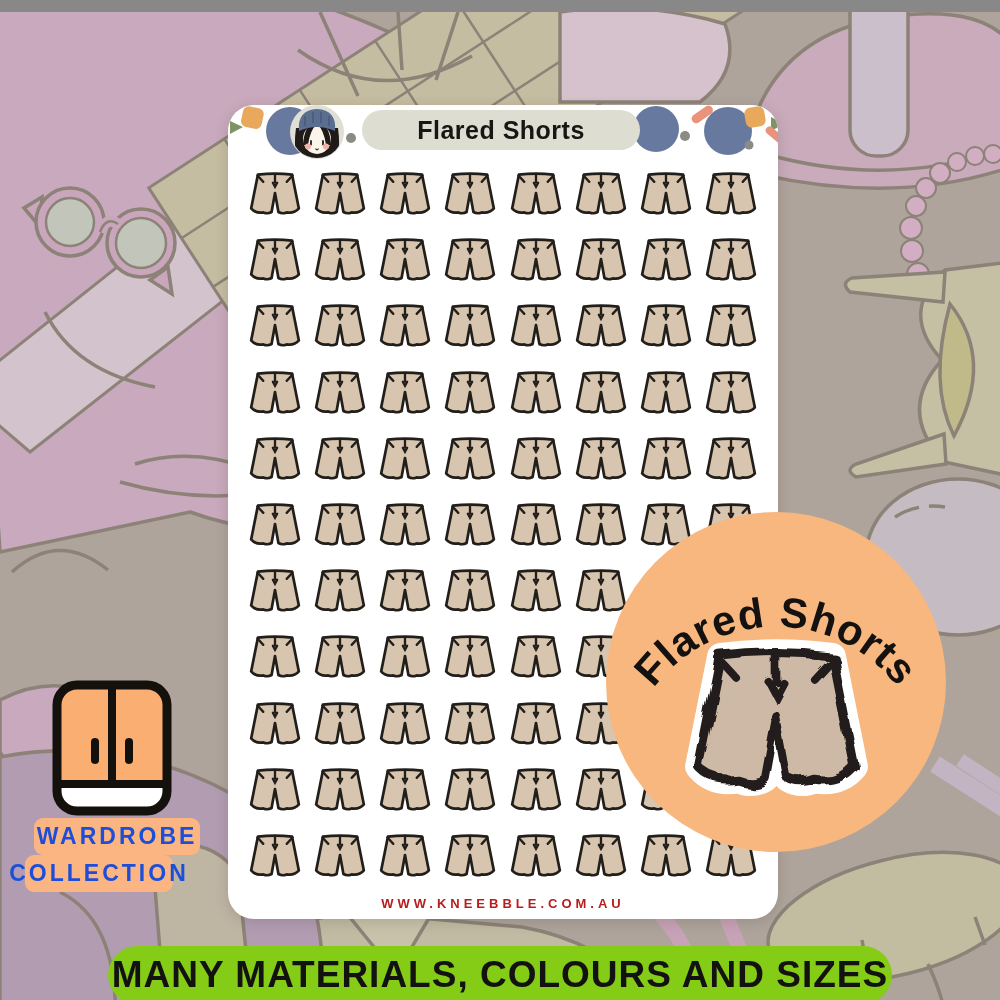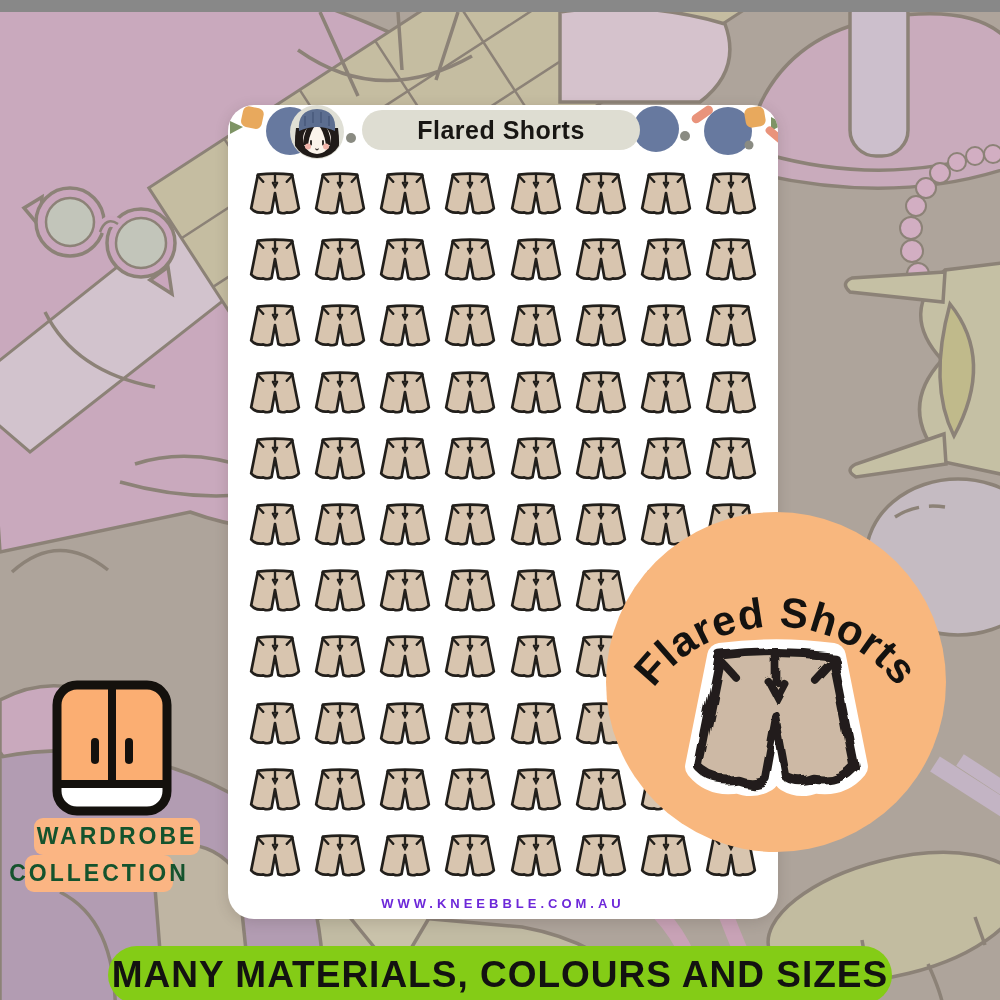--- a/index.html
+++ b/index.html
@@ -22,33 +22,33 @@
     font-weight:bold;font-size:25px;color:#181613;letter-spacing:.5px;
   }
   .grid{
     position:absolute;left:14px;right:14px;top:56px;bottom:30px;
     display:grid;grid-template-columns:repeat(8,1fr);grid-template-rows:repeat(11,1fr);
     place-items:center;
   }
   .cell-svg{width:54px;height:50px;fill:#D8C5AF;}
   .website{
     position:absolute;left:0;right:0;bottom:8px;text-align:center;
-    font-size:13px;font-weight:bold;letter-spacing:4px;color:#6d28d9;
+    font-size:13px;font-weight:bold;letter-spacing:4px;color:#b91c1c;
   }
 
   
   .badge{position:absolute;left:606px;top:500px;width:340px;height:340px;}
   .badge svg{width:340px;height:340px;display:block;}
   .arc-text{font-weight:bold;font-size:42px;fill:#141210;letter-spacing:1px;}
   .big-shorts{fill:#CDB9A5;}
 
   
   .wardrobe-icon{position:absolute;left:52px;top:668px;width:120px;height:136px;}
   .coll-pill{
-    position:absolute;background:#FBB583;border-radius:9px;color:#14532d;
+    position:absolute;background:#FBB583;border-radius:9px;color:#1d4ed8;
     display:flex;align-items:center;justify-content:center;
     font-weight:bold;font-size:23px;letter-spacing:3px;white-space:nowrap;
   }
   .coll-pill.l1{left:34px;top:806px;width:166px;height:37px;}
   .coll-pill.l2{left:25px;top:843px;width:148px;height:37px;}
 
   
   .banner{
     position:absolute;left:108px;top:934px;width:784px;height:58px;border-radius:29px;
     background:#84cc16;display:flex;align-items:center;justify-content:center;

